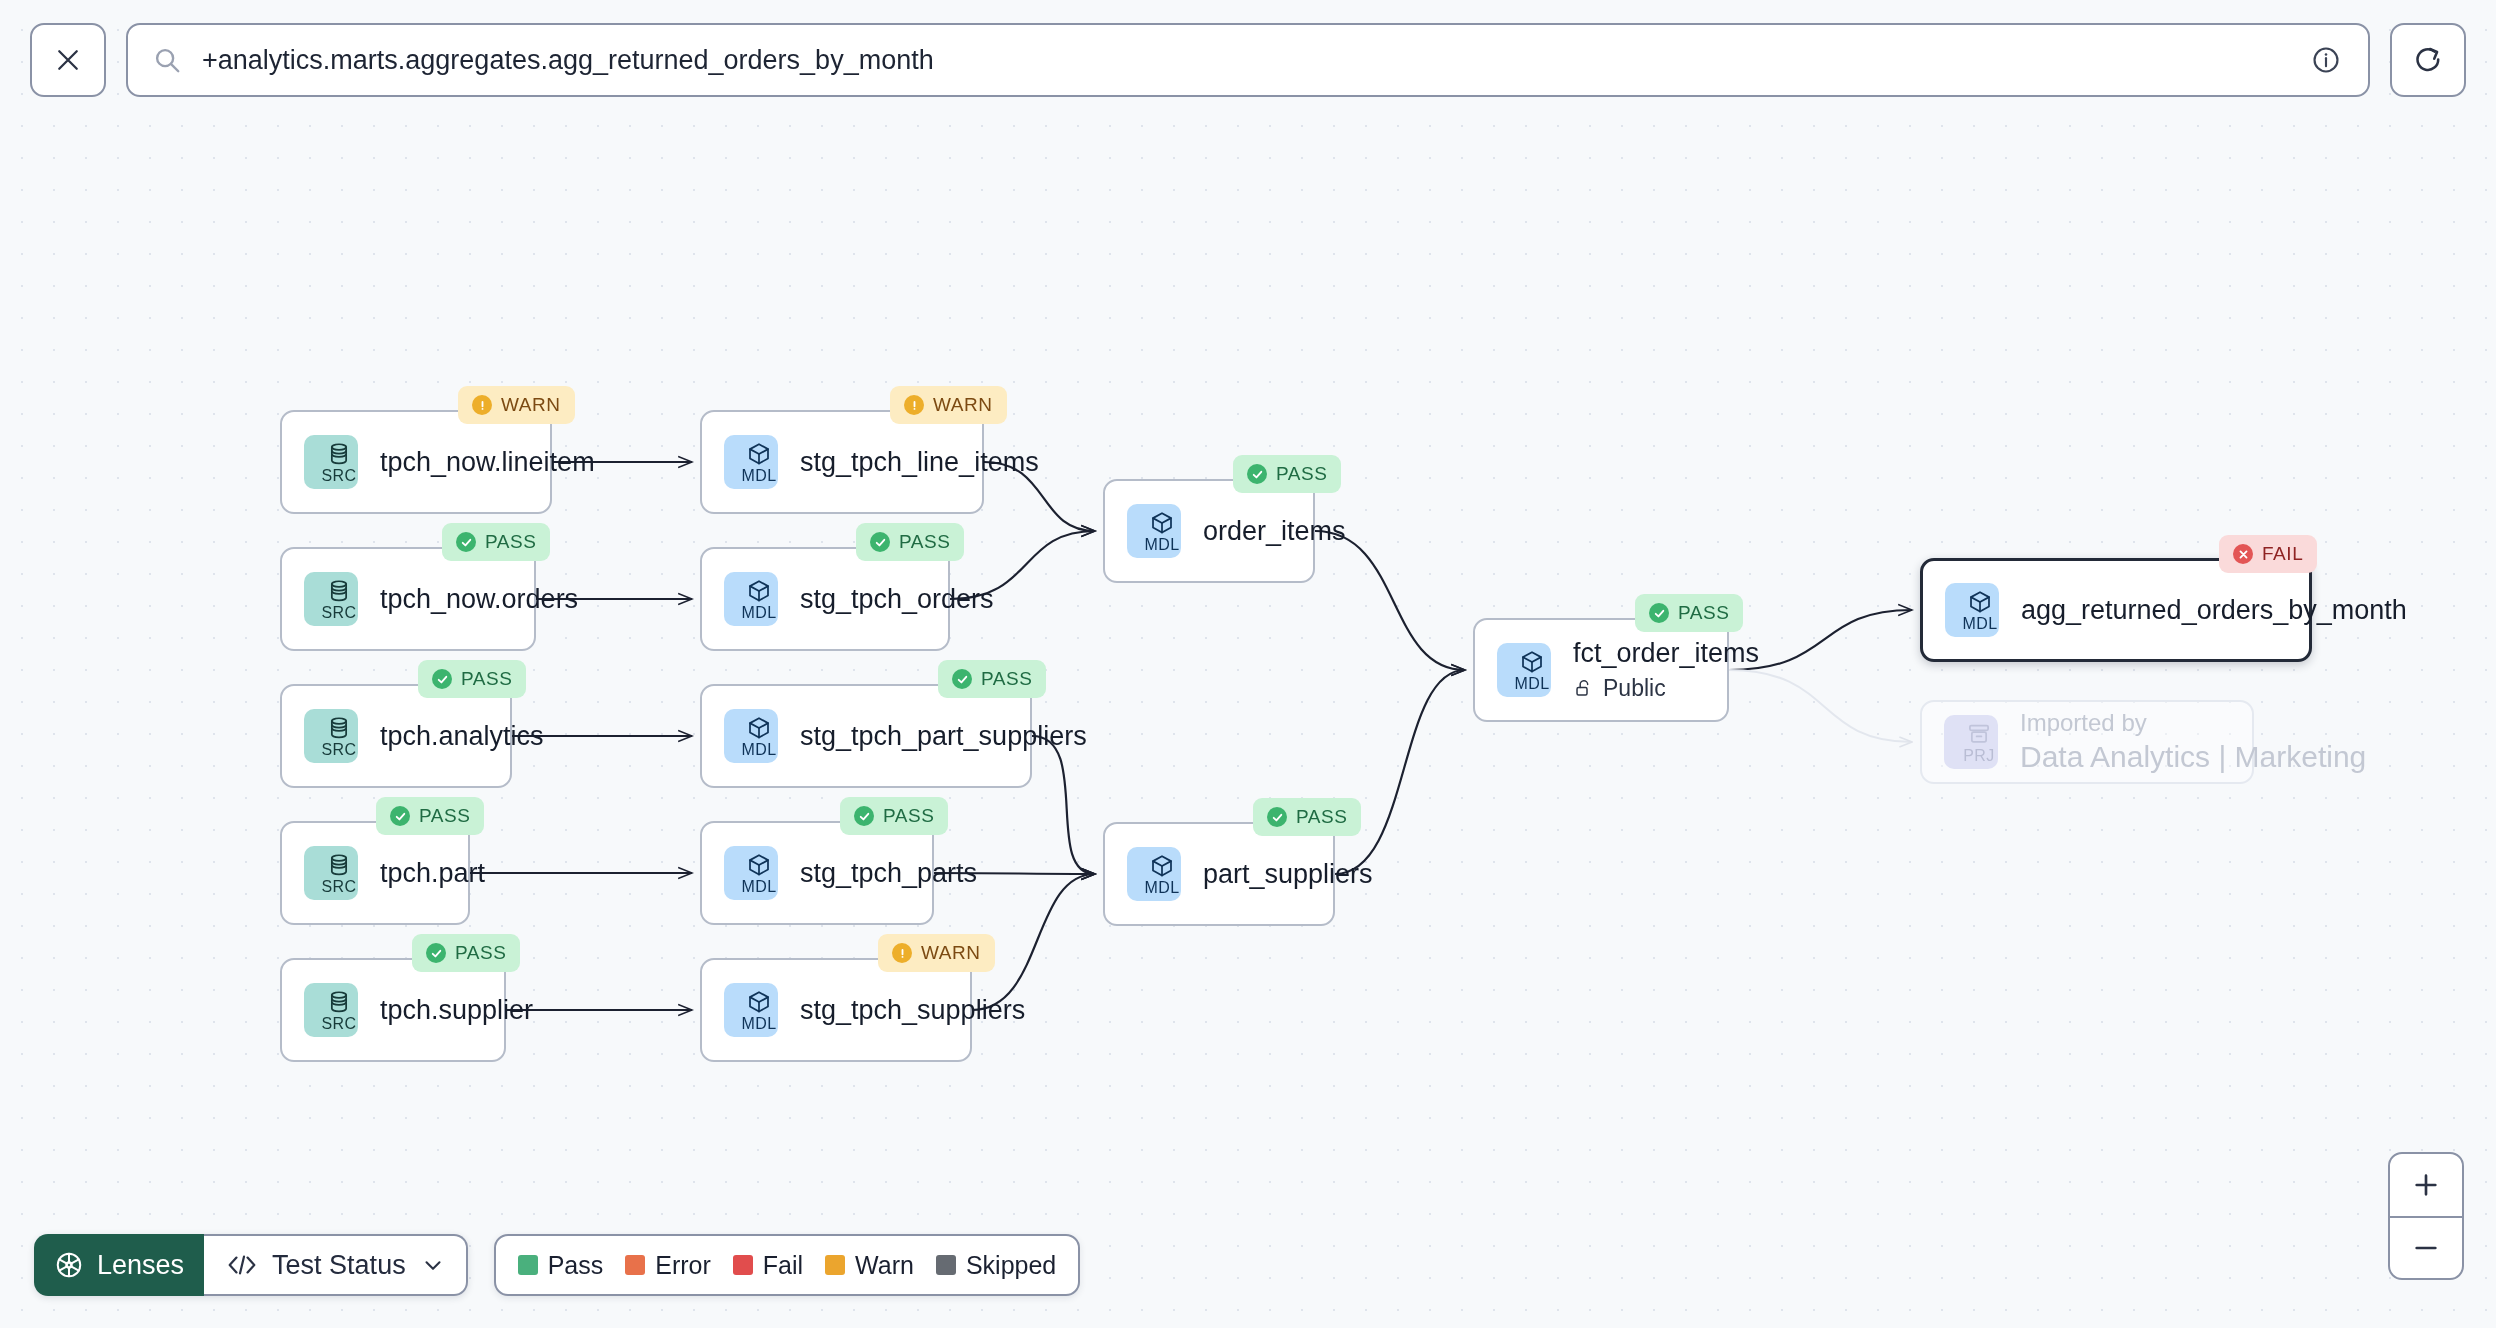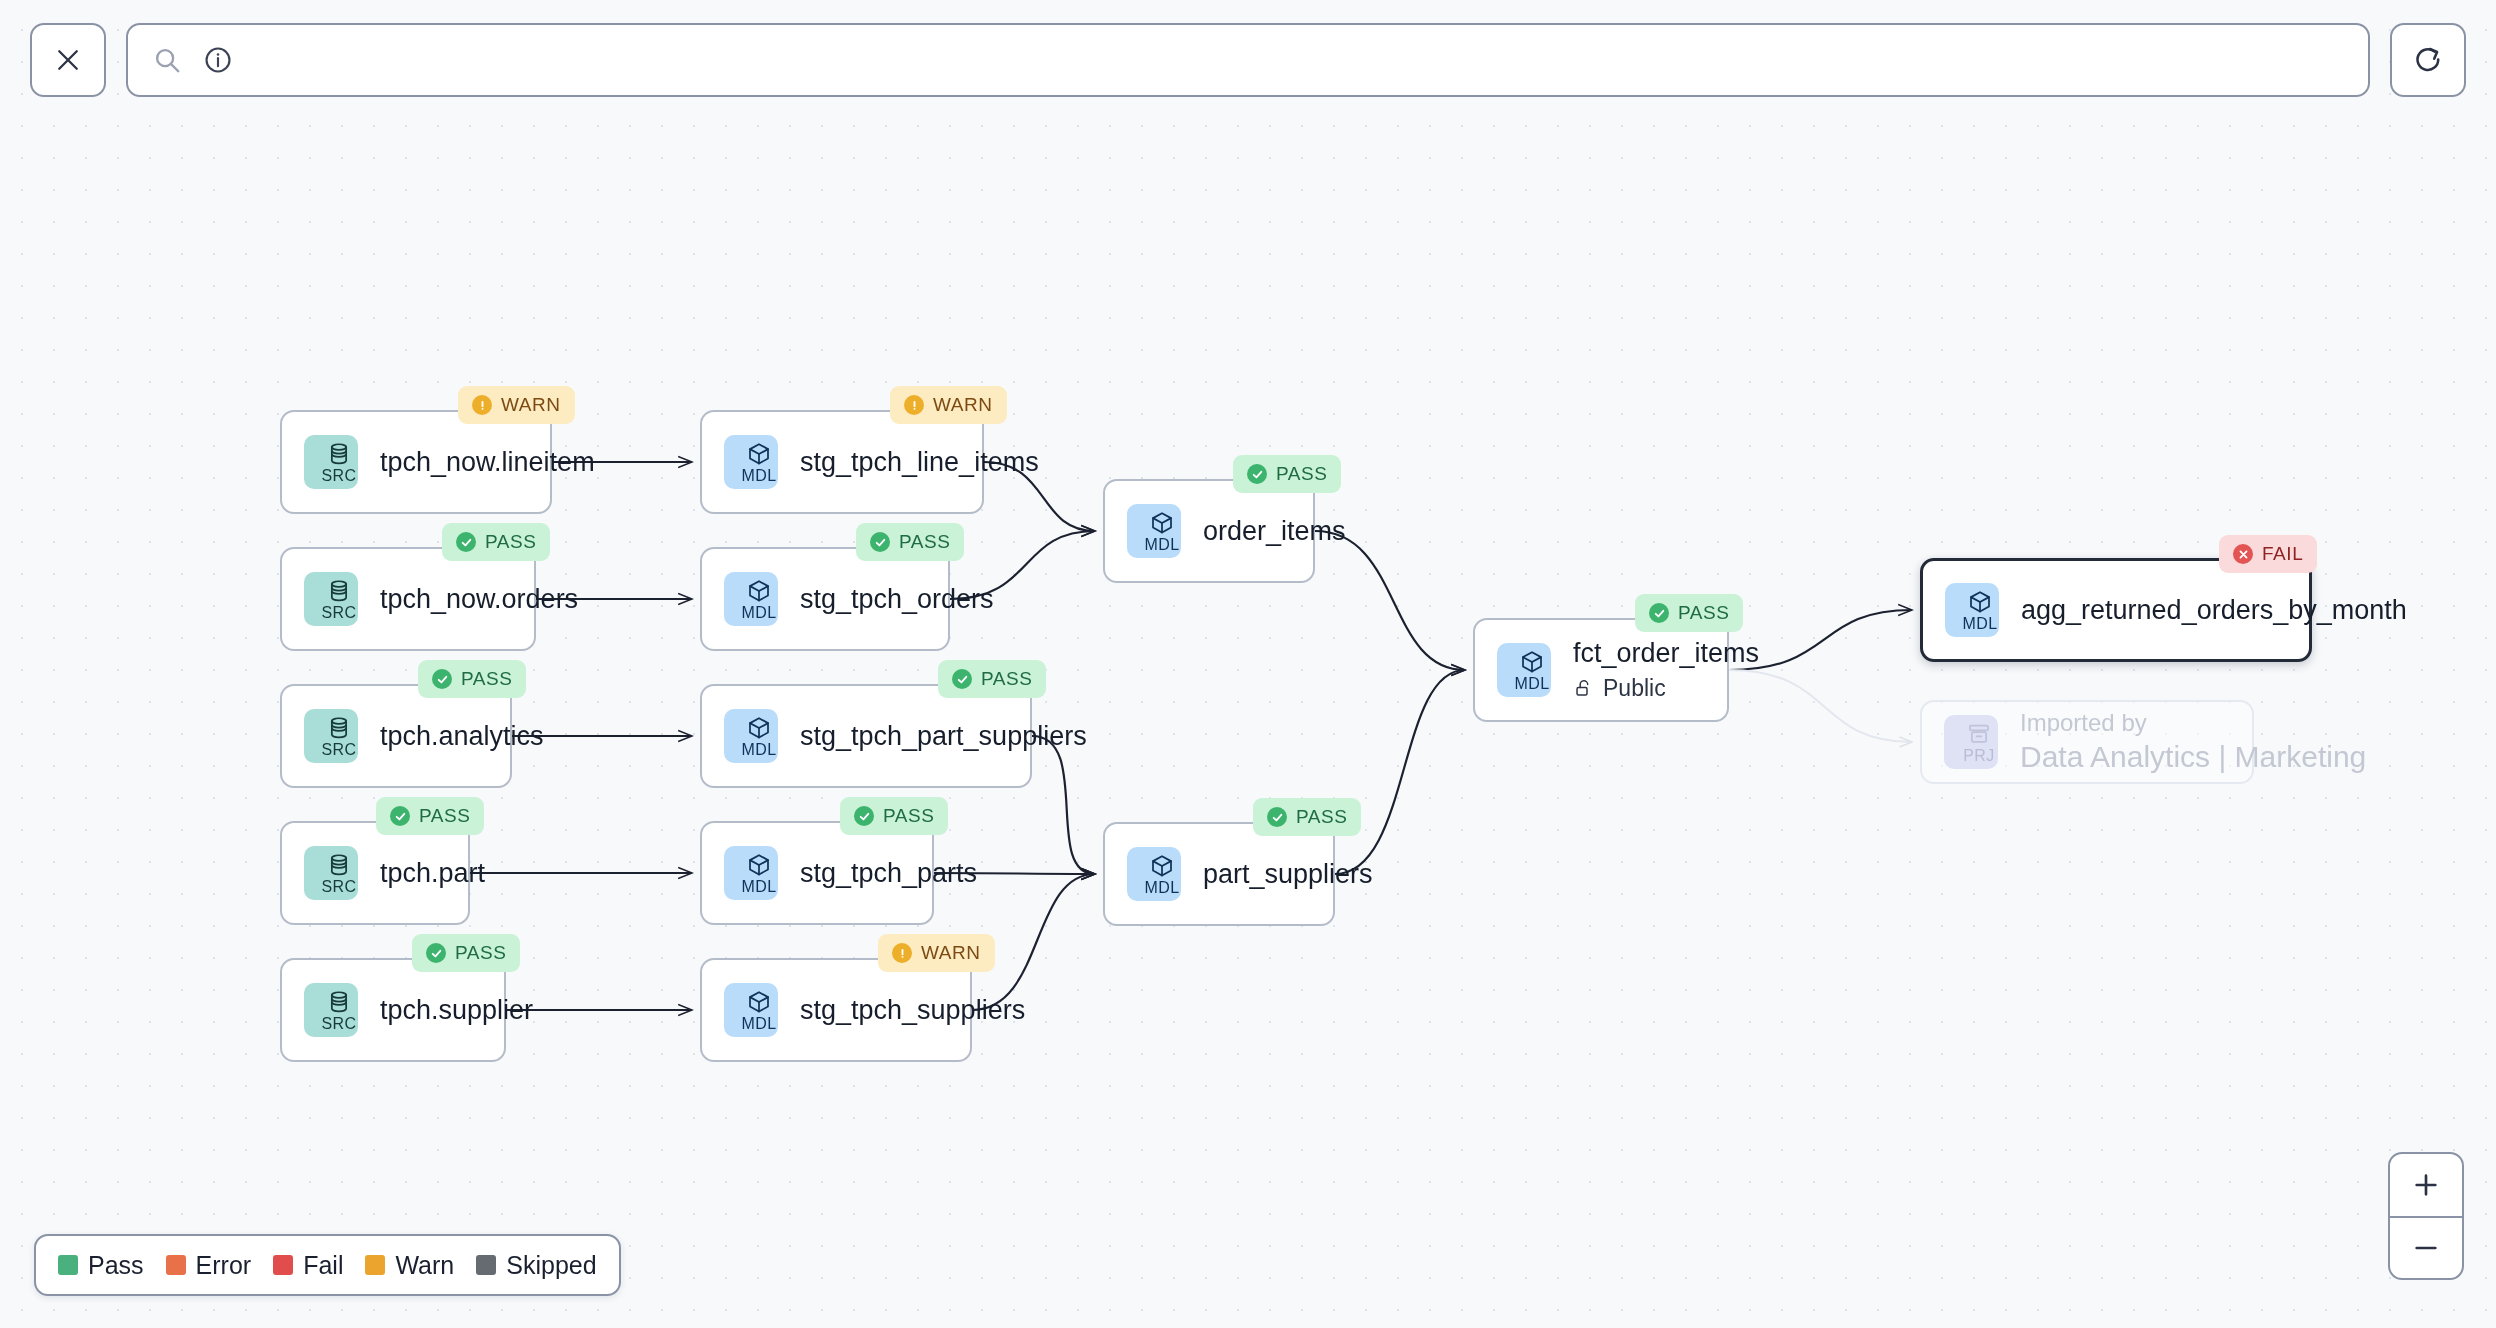--- a/index.html
+++ b/index.html
@@ -241,20 +241,21 @@
         <path d="M5 5 L19 19 M19 5 L5 19"></path>
       </svg>
     </div>
 
 
     <div class="tb-search">
       <svg class="ico" width="30" height="30" viewBox="0 0 24 24" fill="none" stroke="#9aa1b1" stroke-width="1.9" stroke-linecap="round">
         <circle cx="10.5" cy="10.5" r="6.4"></circle>
         <path d="M15.3 15.3 L21 21"></path>
       </svg>
+      <span class="q" title="Search lineage">+analytics.marts.aggregates.agg_returned_orders_by_month</span>
       <svg class="ico" width="32" height="32" viewBox="0 0 24 24" fill="none" stroke="#3b4355" stroke-width="1.6">
         <circle cx="12" cy="12" r="8.6"></circle>
         <circle cx="12" cy="7.9" r="0.95" fill="#3b4355" stroke="none"></circle>
         <path d="M12 10.6 V16.6" stroke-linecap="round"></path>
       </svg>
     </div>
 
     <div class="tb-btn tb-refresh">
       <svg class="ico" width="34" height="34" viewBox="0 0 24 24" fill="none" stroke="#2b3244" stroke-width="1.8" stroke-linecap="round" stroke-linejoin="round">
         <path d="M19.2 11.6 a7.3 7.3 0 1 1 -2.6 -5.5"></path>
@@ -613,20 +614,44 @@
             <div class="nodetitle">Imported by</div>
             <div class="nodesub">
               <span>Data Analytics | Marketing</span>
             </div>
           </div>
         </div>
       </div>
   </div>
 
   <div class="bottombar">
+    <div class="lensgroup">
+
+      <div class="lenses">
+        <svg class="ico" width="30" height="30" viewBox="0 0 24 24" fill="none" stroke="#ffffff" stroke-width="1.6" stroke-linecap="round">
+          <circle cx="12" cy="12" r="9"></circle>
+          <path d="M12 3 L12 10.2 M19.8 7.5 L13.3 11.1 M19.8 16.5 L13.3 12.9
+                   M12 21 L12 13.8 M4.2 16.5 L10.7 12.9 M4.2 7.5 L10.7 11.1"></path>
+          <circle cx="12" cy="12" r="2.2"></circle>
+        </svg>
+        <span>Lenses</span>
+      </div>
+
+      <div class="teststatus">
+        <svg class="ico" width="32" height="26" viewBox="0 0 26 20" fill="none" stroke="#2b3244" stroke-width="1.8" stroke-linecap="round" stroke-linejoin="round">
+          <path d="M8.5 4 L3 10 L8.5 16"></path>
+          <path d="M17.5 4 L23 10 L17.5 16"></path>
+          <path d="M14.6 3.2 L11.4 16.8"></path>
+        </svg>
+        <span>Test Status</span>
+        <svg class="ico" width="26" height="26" viewBox="0 0 24 24" fill="none" stroke="#2b3244" stroke-width="1.9" stroke-linecap="round" stroke-linejoin="round">
+          <path d="M6 9.5 L12 15.5 L18 9.5"></path>
+        </svg>
+      </div>
+    </div>
 
     <div class="legend" id="legend">
         <div class="lgitem">
           <span class="lgswatch" style="background: rgb(74, 176, 125);"></span>
           <span>Pass</span>
         </div>
         <div class="lgitem">
           <span class="lgswatch" style="background: rgb(232, 113, 74);"></span>
           <span>Error</span>
         </div>

